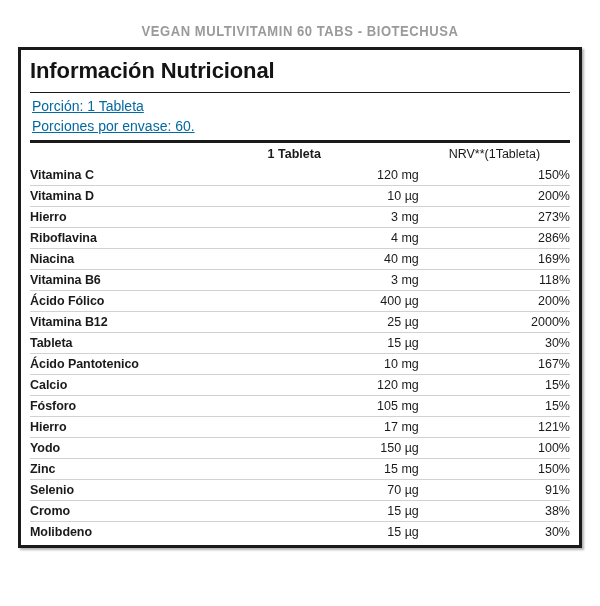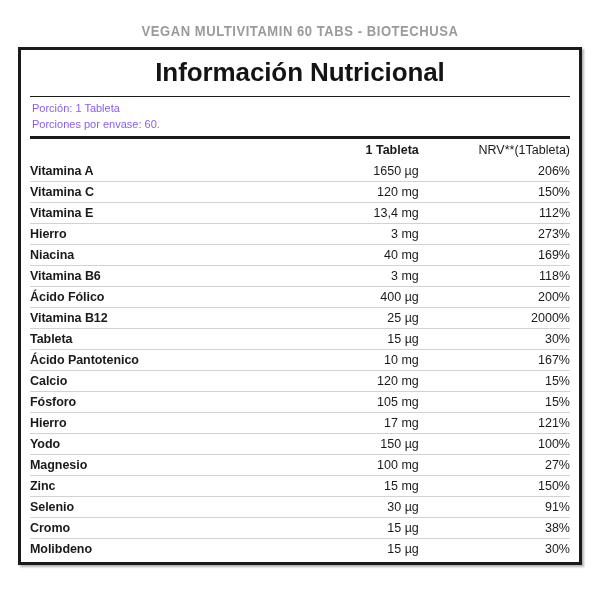--- a/index.html
+++ b/index.html
@@ -41,22 +41,22 @@
     position: relative;
     margin: 0 18px 0 18px;
     border: 3px solid #1a1a1a;
     background: #ffffff;
     box-shadow: 2px 2px 2px rgba(0,0,0,0.30);
     box-sizing: border-box;
     padding: 0 9px 3px 9px;
   }
 
   .panel-title {
-    text-align: center;
-    font-size: 26px;
+    text-align: left;
+    font-size: 22px;
     font-weight: bold;
     color: #141414;
     letter-spacing: -0.1px;
     padding: 9px 0 10px 0;
     line-height: 1.05;
   }
 
   .rule-thin {
     height: 1px;
     background: #1a1a1a;
@@ -64,23 +64,24 @@
   }
   .rule-thick {
     height: 3px;
     background: #1a1a1a;
     width: 100%;
   }
 
   
   .serving {
     padding: 4px 0 3px 2px;
-    font-size: 11px;
-    color: #8b5cf6;
+    font-size: 14px;
+    color: #0369a1;
     line-height: 1.42;
+    text-decoration: underline;
   }
   .serving div {
     white-space: nowrap;
   }
 
   
   .nut-table {
     width: 100%;
     border-collapse: collapse;
     font-size: 12.5px;
@@ -92,26 +93,26 @@
   .nut-table col.c-nrv   { width: 28%; }
 
   .nut-table thead th {
     font-size: 12.5px;
     padding: 4px 0 4px 0;
     line-height: 1.15;
     vertical-align: bottom;
   }
   th.h-name { text-align: left; }
   th.h-amt  {
-    text-align: right;
+    text-align: left;
     font-weight: bold;
     padding-right: 12px;
   }
   th.h-nrv  {
-    text-align: right;
+    text-align: center;
     font-weight: normal;
     padding-right: 4px;
     white-space: nowrap;
   }
 
   .nut-table tbody td {
     padding: 0;
     height: 20px;
     line-height: 20px;
     border-bottom: 1px solid #d2d2d2;
@@ -163,40 +164,40 @@
       </colgroup>
       <thead>
         <tr>
           <th class="h-name"></th>
           <th class="h-amt">1 Tableta</th>
           <th class="h-nrv">NRV**(1Tableta)</th>
         </tr>
       </thead>
       <tbody id="table-body">
           <tr>
-            <td class="t-name">Vitamina A</td>
-            <td class="t-amt">1650 µg</td>
-            <td class="t-nrv">206%</td>
-          </tr>
-          <tr>
             <td class="t-name">Vitamina C</td>
             <td class="t-amt">120 mg</td>
             <td class="t-nrv">150%</td>
           </tr>
           <tr>
-            <td class="t-name">Vitamina E</td>
-            <td class="t-amt">13,4 mg</td>
-            <td class="t-nrv">112%</td>
+            <td class="t-name">Vitamina D</td>
+            <td class="t-amt">10 µg</td>
+            <td class="t-nrv">200%</td>
           </tr>
           <tr>
             <td class="t-name">Hierro</td>
             <td class="t-amt">3 mg</td>
             <td class="t-nrv">273%</td>
           </tr>
           <tr>
+            <td class="t-name">Riboflavina</td>
+            <td class="t-amt">4 mg</td>
+            <td class="t-nrv">286%</td>
+          </tr>
+          <tr>
             <td class="t-name">Niacina</td>
             <td class="t-amt">40 mg</td>
             <td class="t-nrv">169%</td>
           </tr>
           <tr>
             <td class="t-name">Vitamina B6</td>
             <td class="t-amt">3 mg</td>
             <td class="t-nrv">118%</td>
           </tr>
           <tr>
@@ -233,32 +234,27 @@
             <td class="t-name">Hierro</td>
             <td class="t-amt">17 mg</td>
             <td class="t-nrv">121%</td>
           </tr>
           <tr>
             <td class="t-name">Yodo</td>
             <td class="t-amt">150 µg</td>
             <td class="t-nrv">100%</td>
           </tr>
           <tr>
-            <td class="t-name">Magnesio</td>
-            <td class="t-amt">100 mg</td>
-            <td class="t-nrv">27%</td>
-          </tr>
-          <tr>
             <td class="t-name">Zinc</td>
             <td class="t-amt">15 mg</td>
             <td class="t-nrv">150%</td>
           </tr>
           <tr>
             <td class="t-name">Selenio</td>
-            <td class="t-amt">30 µg</td>
+            <td class="t-amt">70 µg</td>
             <td class="t-nrv">91%</td>
           </tr>
           <tr>
             <td class="t-name">Cromo</td>
             <td class="t-amt">15 µg</td>
             <td class="t-nrv">38%</td>
           </tr>
           <tr>
             <td class="t-name">Molibdeno</td>
             <td class="t-amt">15 µg</td>

